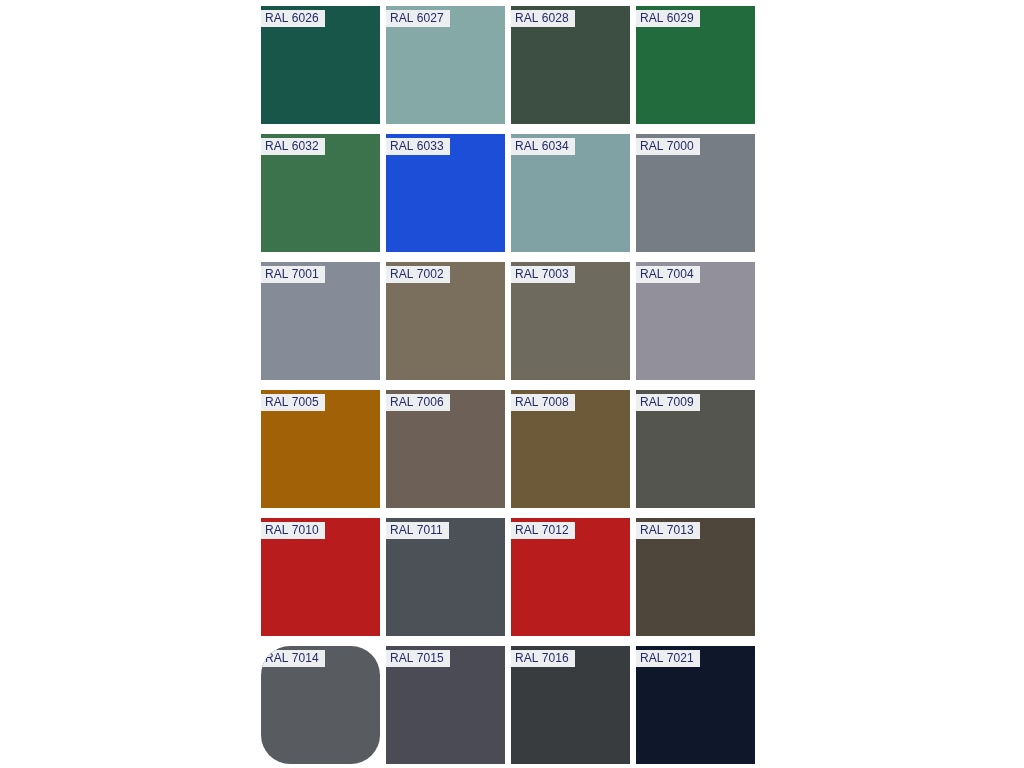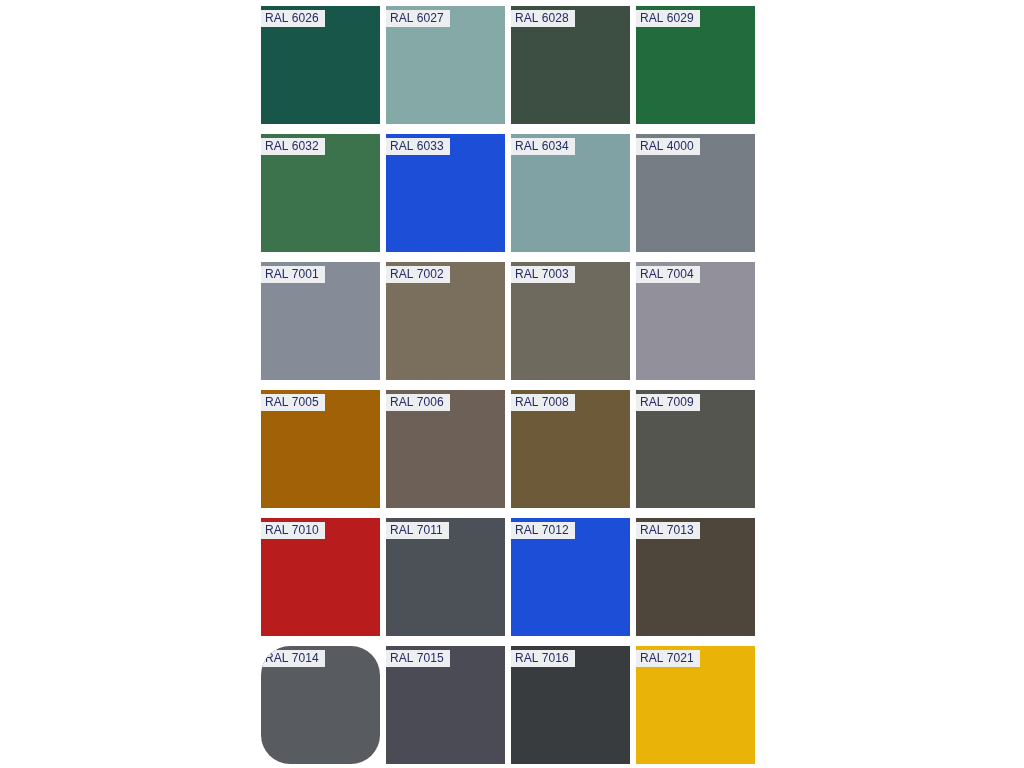--- a/index.html
+++ b/index.html
@@ -75,21 +75,21 @@
       <div class="swatch" style="background-color: rgb(61, 115, 76);">
         <span class="swatch-label">RAL 6032</span>
       </div>
       <div class="swatch" style="background-color: #1d4ed8;">
         <span class="swatch-label">RAL 6033</span>
       </div>
       <div class="swatch" style="background-color: rgb(129, 162, 164);">
         <span class="swatch-label">RAL 6034</span>
       </div>
       <div class="swatch" style="background-color: rgb(118, 125, 133);">
-        <span class="swatch-label">RAL 4000</span>
+        <span class="swatch-label">RAL 7000</span>
       </div>
       <div class="swatch" style="background-color: rgb(133, 140, 152);">
         <span class="swatch-label">RAL 7001</span>
       </div>
       <div class="swatch" style="background-color: rgb(122, 111, 93);">
         <span class="swatch-label">RAL 7002</span>
       </div>
       <div class="swatch" style="background-color: rgb(110, 107, 94);">
         <span class="swatch-label">RAL 7003</span>
       </div>
@@ -107,32 +107,32 @@
       </div>
       <div class="swatch" style="background-color: rgb(83, 85, 78);">
         <span class="swatch-label">RAL 7009</span>
       </div>
       <div class="swatch" style="background-color: #b91c1c; text-decoration: underline;">
         <span class="swatch-label">RAL 7010</span>
       </div>
       <div class="swatch" style="background-color: rgb(76, 81, 88);">
         <span class="swatch-label">RAL 7011</span>
       </div>
-      <div class="swatch" style="background-color: #1d4ed8;">
+      <div class="swatch" style="background-color: #b91c1c;">
         <span class="swatch-label">RAL 7012</span>
       </div>
       <div class="swatch" style="background-color: rgb(78, 70, 59);">
         <span class="swatch-label">RAL 7013</span>
       </div>
       <div class="swatch" style="background-color: rgb(88, 92, 97); border-radius: 29px;">
         <span class="swatch-label">RAL 7014</span>
       </div>
       <div class="swatch" style="background-color: rgb(75, 75, 86);">
         <span class="swatch-label">RAL 7015</span>
       </div>
       <div class="swatch" style="background-color: rgb(57, 60, 63);">
         <span class="swatch-label">RAL 7016</span>
       </div>
-      <div class="swatch" style="background-color: #eab308; padding-left: 48px;">
+      <div class="swatch" style="background-color: #0f172a; padding-left: 48px;">
         <span class="swatch-label">RAL 7021</span>
       </div>
     </div>
 </div>
 
 </body></html>

